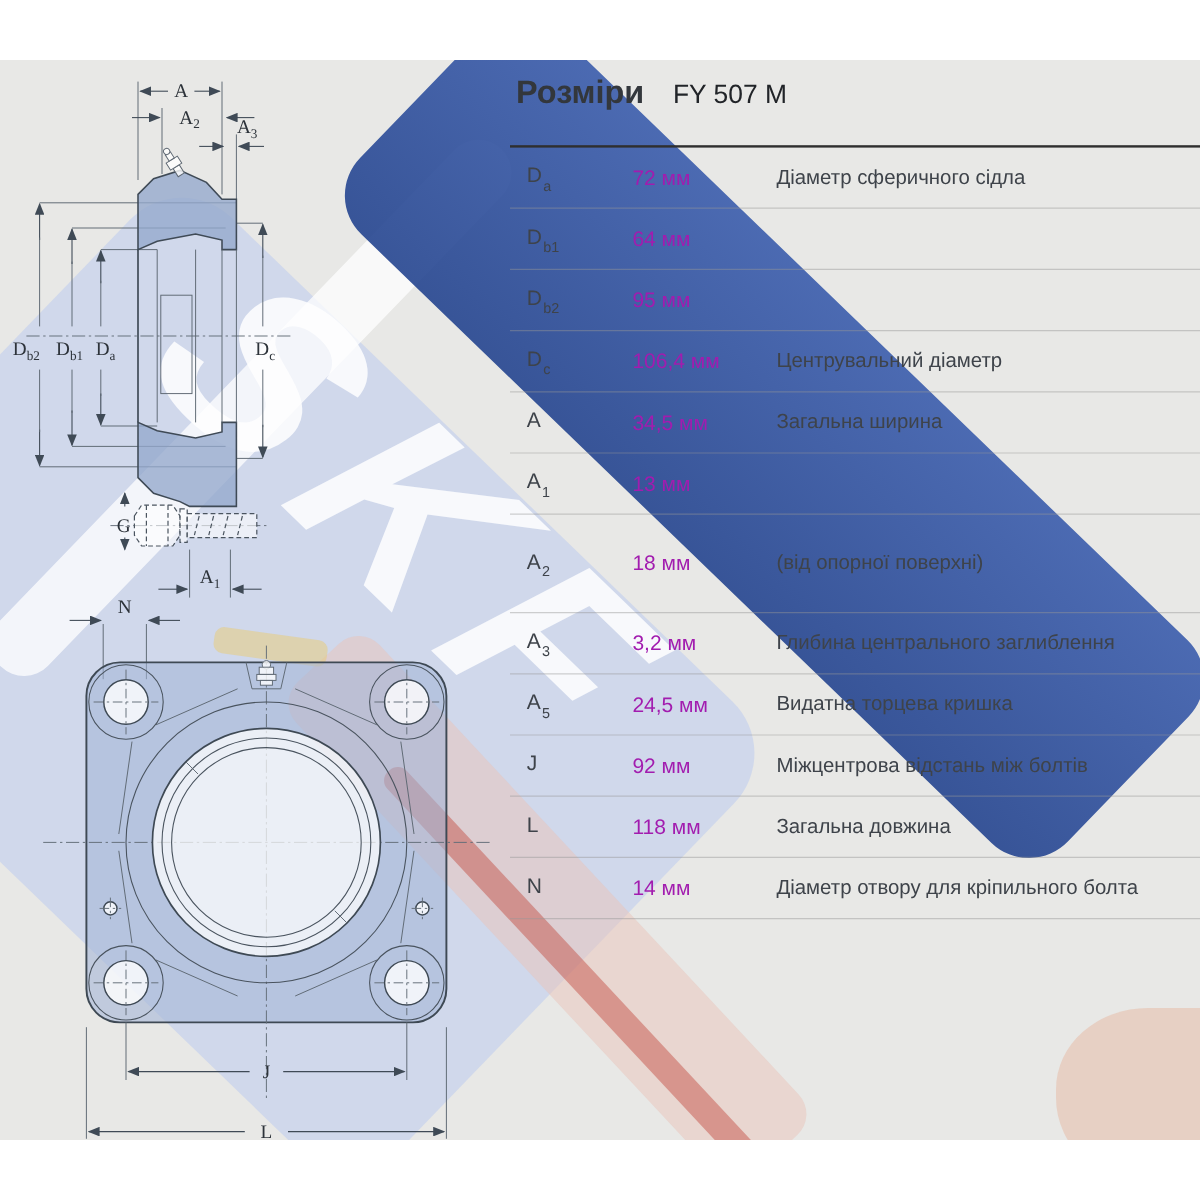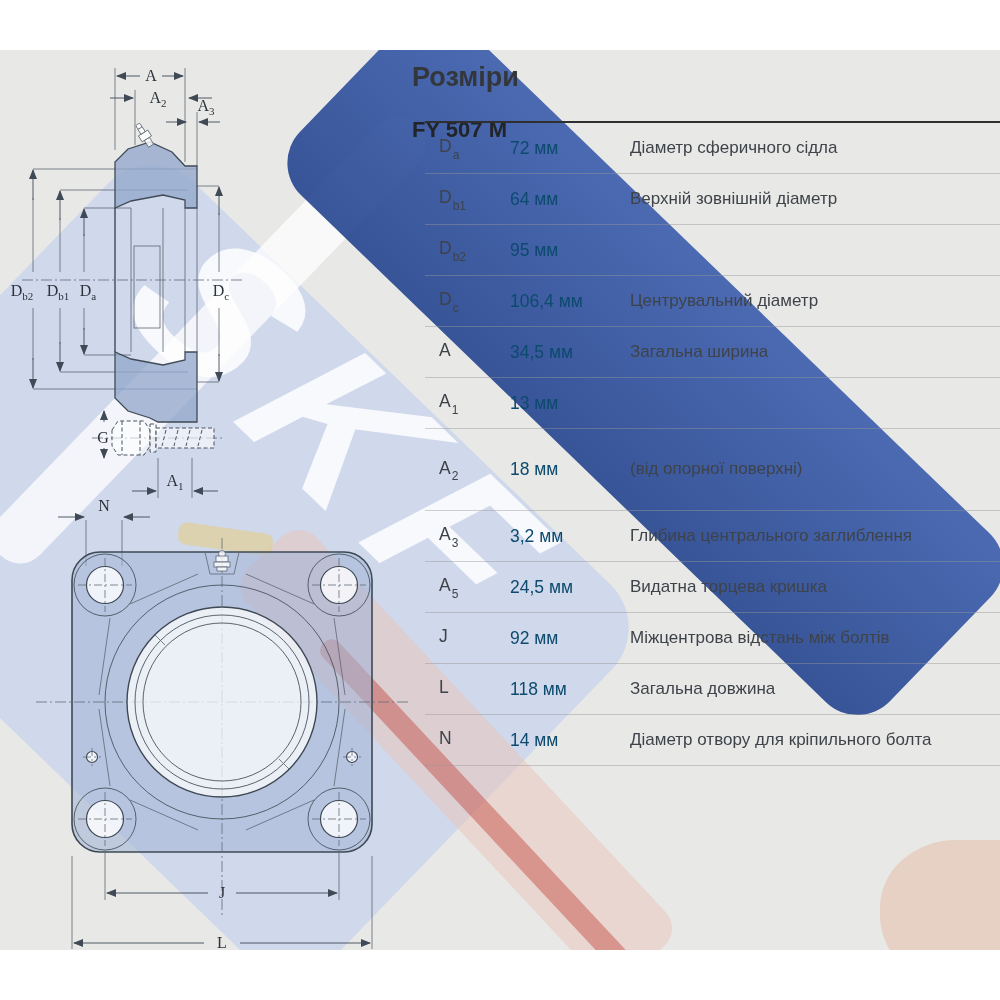--- a/index.html
+++ b/index.html
@@ -20,32 +20,32 @@
   .wm-pink{left:300px;top:470px;width:560px;height:95px;background:#eac3ba;opacity:.5;border-radius:24px;
            transform:rotate(47deg);transform-origin:0 0;}
   .wm-red{left:332px;top:585px;width:500px;height:22px;background:#c2473c;opacity:.45;border-radius:10px;
           transform:rotate(47deg);transform-origin:0 0;}
   .wm-yellow{left:178px;top:478px;width:95px;height:22px;background:#e9cb74;opacity:.5;border-radius:8px;
              transform:rotate(8deg);}
   .wm-blob{left:880px;top:790px;width:170px;height:150px;background:#e6c0ae;opacity:.6;
            border-radius:45% 30% 40% 50%;}
 
   
-  .title-row{position:absolute;left:412px;top:12px;z-index:3;display:flex;align-items:baseline;gap:24px;flex-direction:column;}
+  .title-row{position:absolute;left:430px;top:12px;z-index:3;display:flex;align-items:baseline;gap:24px;}
   .t-main{font-size:27px;font-weight:600;color:#33373c;}
-  .t-model{font-size:22px;font-weight:700;color:#212428;}
+  .t-model{font-size:22px;font-weight:400;color:#212428;}
 
   
   .dim-table{position:absolute;left:425px;top:71px;width:575px;border-top:2px solid #2f2f2f;z-index:3;}
   .trow{display:flex;align-items:center;height:51px;border-bottom:1px solid rgba(150,150,150,.45);
         padding-left:14px;box-sizing:border-box;}
   .trow.tall{height:82px;}
   .c-label{width:71px;font-size:17.5px;color:#3e434a;flex:none;}
   .c-label sub{font-size:12px;position:relative;top:2px;left:1px;}
-  .c-value{width:120px;font-size:17.5px;color:#0c4a6e;flex:none;}
+  .c-value{width:120px;font-size:17.5px;color:#a21caf;flex:none;margin-left:17px;}
   .c-desc{flex:1;font-size:17px;color:#3e434a;line-height:1.55;}
   .c-desc .d2{display:block;}
 
   
   .drawing{position:absolute;left:0;top:0;z-index:2;}
   .drawing text{font-family:"Liberation Serif",serif;font-size:16px;fill:#2d333a;}
   .drawing .sub{font-size:11px;}
   .thin{stroke:#5d6772;stroke-width:.8;fill:none;}
   .dim{stroke:#3f4a56;stroke-width:.9;fill:none;}
   .cdash{stroke:#636d78;stroke-width:.8;stroke-dasharray:11 3 2 3;fill:none;}
@@ -81,21 +81,20 @@
 
     <div class="dim-table">
       <div class="trow">
         <span class="c-label"><span>D</span><sub>a</sub></span>
         <span class="c-value">72 мм</span>
         <span class="c-desc"><span class="d1">Діаметр сферичного сідла</span><span class="d2"></span></span>
       </div>
       <div class="trow">
         <span class="c-label"><span>D</span><sub>b1</sub></span>
         <span class="c-value">64 мм</span>
-        <span class="c-desc"><span class="d1">Верхній зовнішній діаметр</span><span class="d2"></span></span>
       </div>
       <div class="trow">
         <span class="c-label"><span>D</span><sub>b2</sub></span>
         <span class="c-value">95 мм</span>
       </div>
       <div class="trow">
         <span class="c-label"><span>D</span><sub>c</sub></span>
         <span class="c-value">106,4 мм</span>
         <span class="c-desc"><span class="d1">Центрувальний діаметр</span><span class="d2"></span></span>
       </div>

